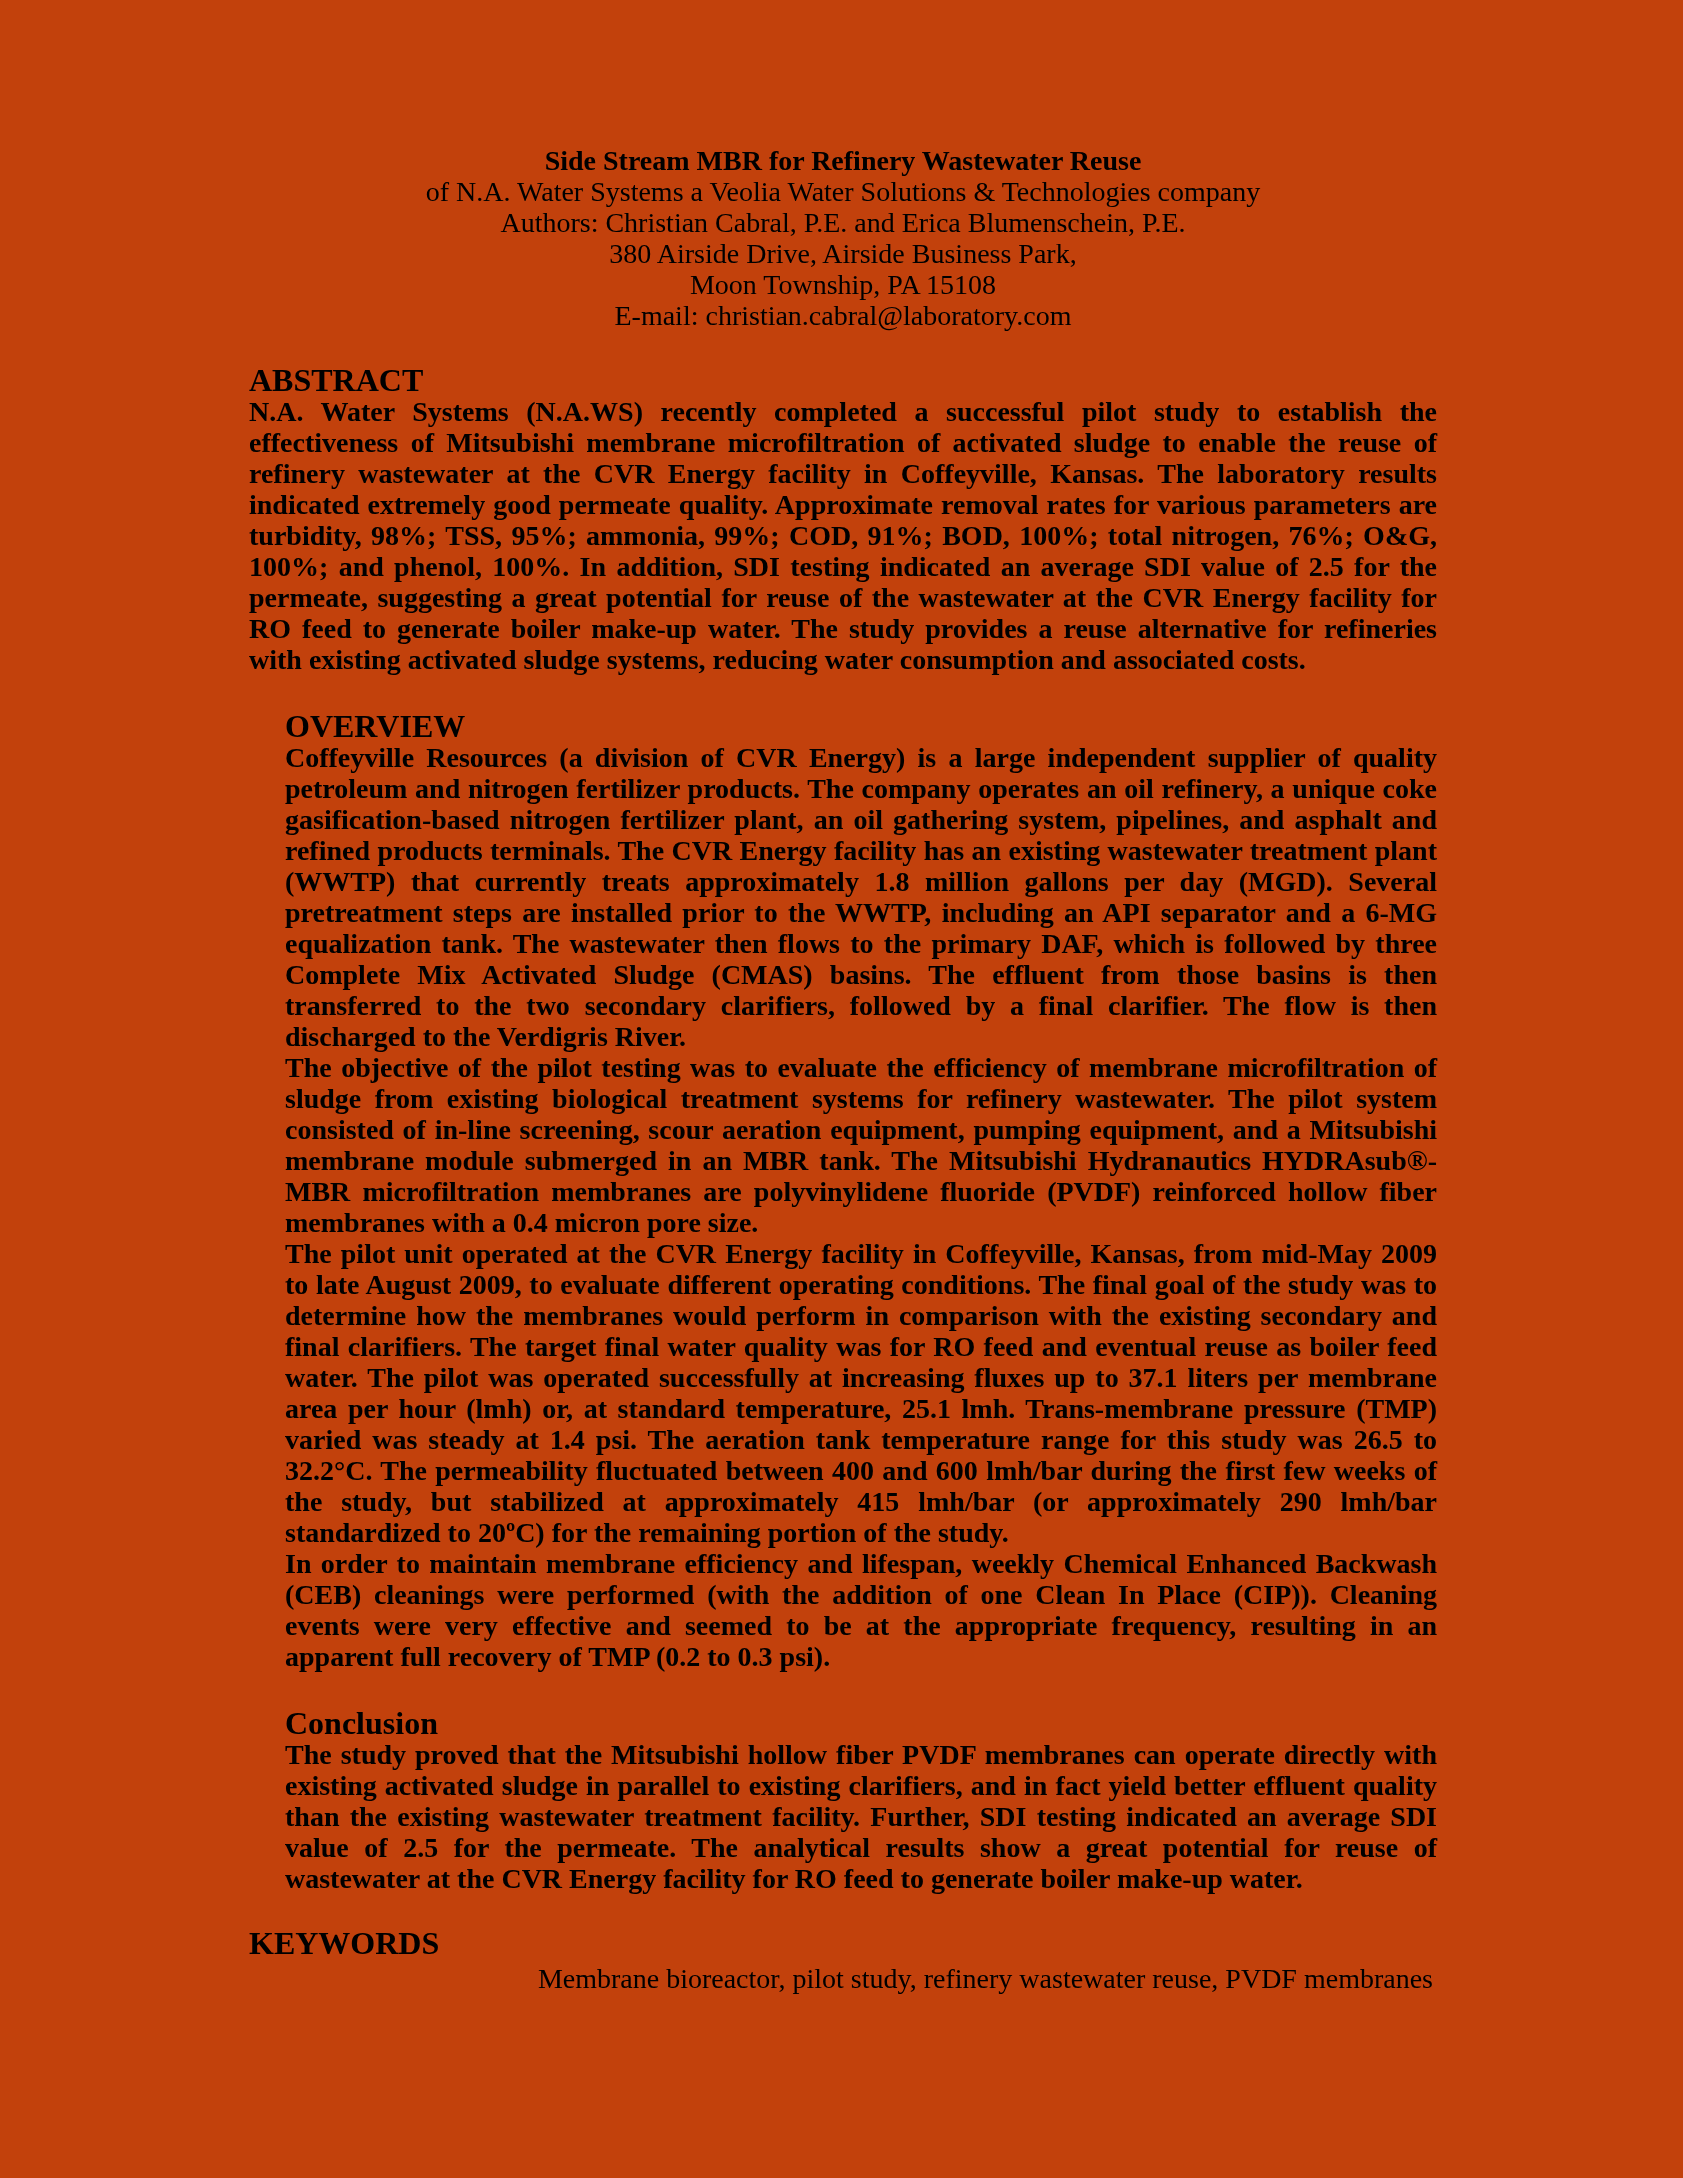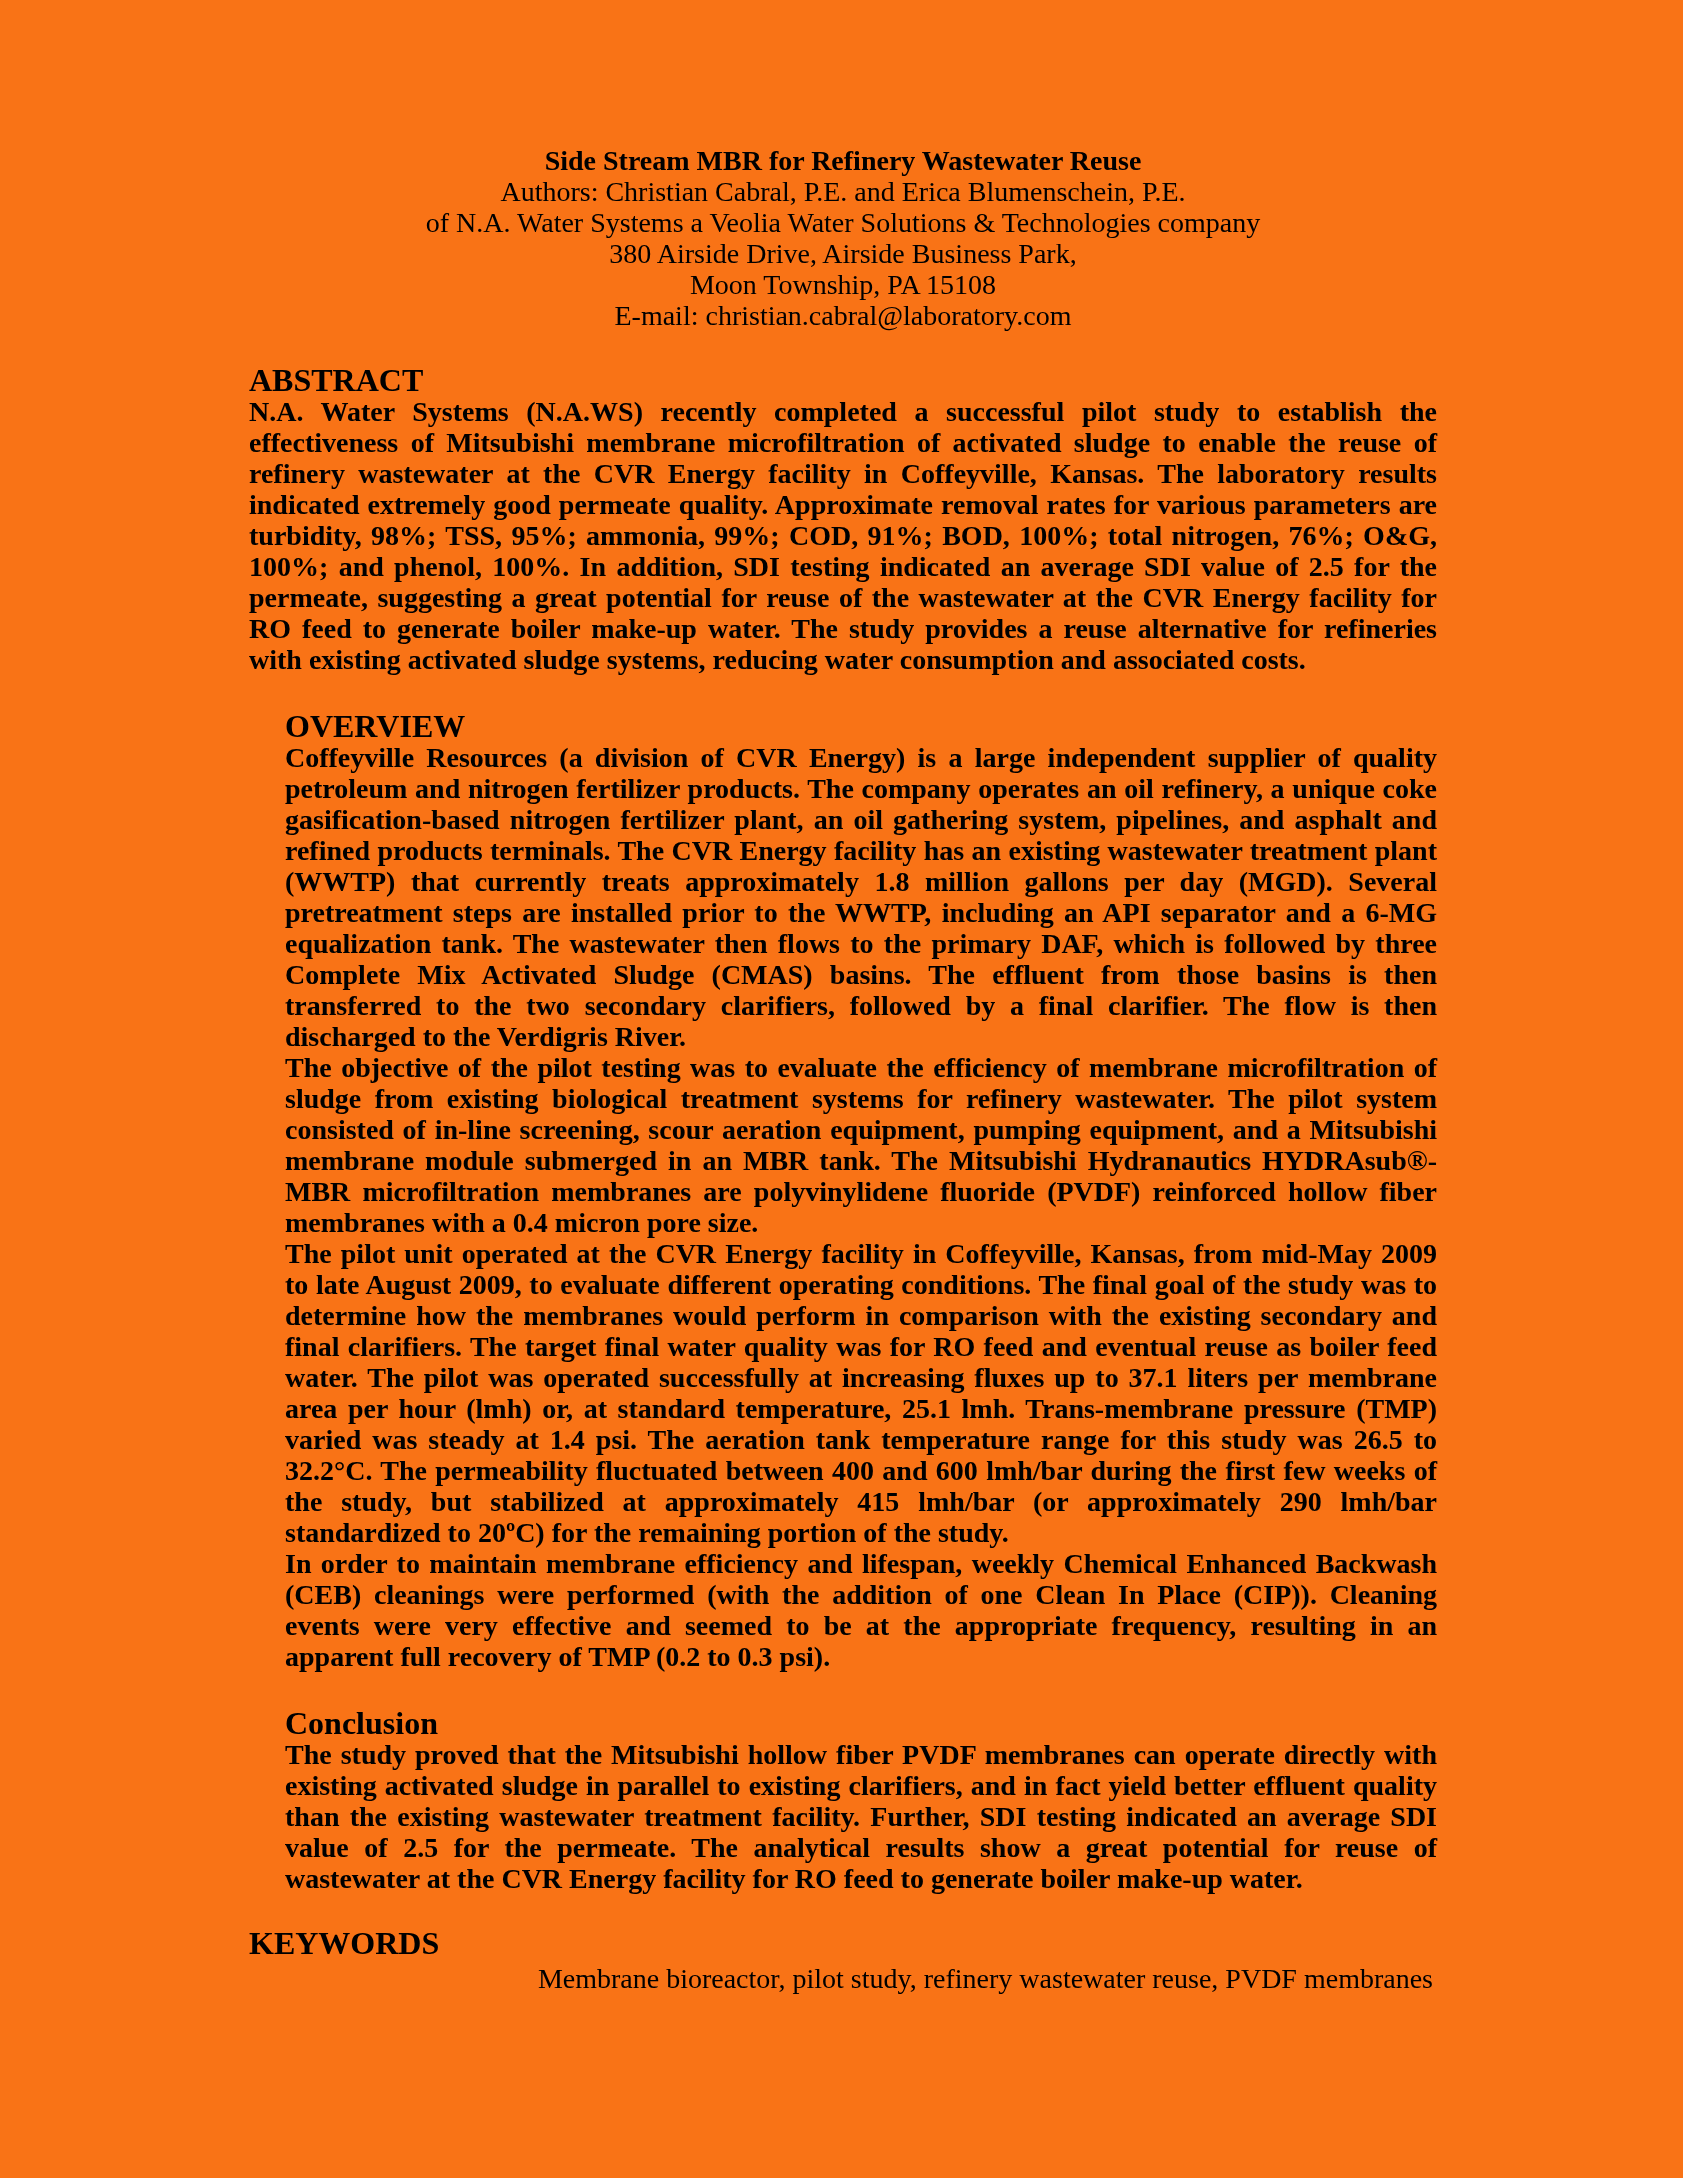--- a/index.html
+++ b/index.html
@@ -4,21 +4,21 @@
 <style>
   html, body {
     margin: 0;
     padding: 0;
     background: #ffffff;
   }
   .page {
     position: relative;
     width: 1683px;
     height: 2178px;
-    background: #f97316;
+    background: #c2410c;
     color: #000000;
     font-family: "Liberation Serif", "DejaVu Serif", serif;
     font-size: 28px;
     line-height: 31px;
     box-sizing: border-box;
     padding: 145px 246px 0 249px;
     overflow: hidden;
   }
   .title-block {
     text-align: center;
@@ -52,22 +52,22 @@
     text-align: right;
   }
 </style>
 </head>
 <body>
 
 <div class="page">
 
   <header class="title-block">
     <p class="paper-title">Side Stream MBR for Refinery Wastewater Reuse</p>
+    <p>of N.A. Water Systems a Veolia Water Solutions &amp; Technologies company</p>
     <p>Authors:  Christian Cabral, P.E. and Erica Blumenschein, P.E.</p>
-    <p>of N.A. Water Systems a Veolia Water Solutions &amp; Technologies company</p>
     <p>380 Airside Drive, Airside Business Park,</p>
     <p>Moon Township, PA 15108</p>
     <p>E-mail: christian.cabral@laboratory.com</p>
   </header>
 
   <section>
     <h2>ABSTRACT</h2>
     <p class="body-text">N.A. Water Systems (N.A.WS) recently completed a successful pilot study to establish the effectiveness of Mitsubishi membrane microfiltration of activated sludge to enable the reuse of refinery wastewater at the CVR Energy facility in Coffeyville, Kansas.  The laboratory results indicated extremely good permeate quality.  Approximate removal rates for various parameters are turbidity, 98%; TSS, 95%; ammonia, 99%; COD, 91%; BOD, 100%; total nitrogen, 76%; O&amp;G, 100%; and phenol, 100%.  In addition, SDI testing indicated an average SDI value of 2.5 for the permeate, suggesting a great potential for reuse of the wastewater at the CVR Energy facility for RO feed to generate boiler make-up water.  The study provides a reuse alternative for refineries with existing activated sludge systems, reducing water consumption and associated costs.</p>
   </section>
 

